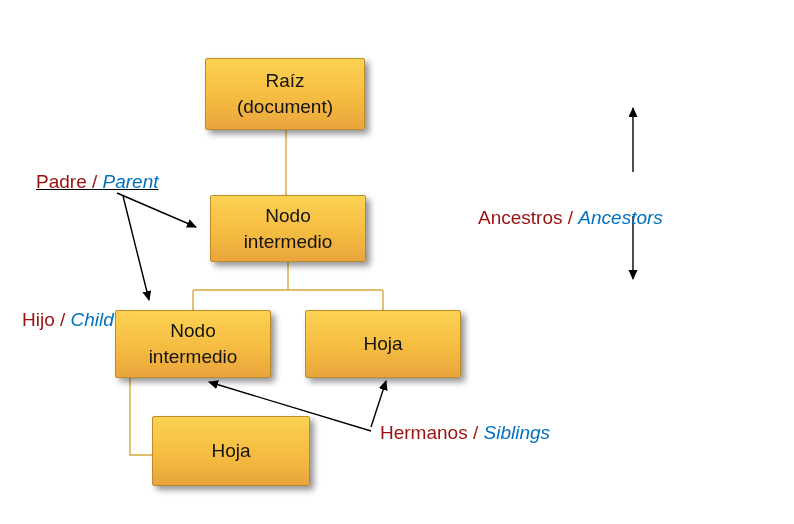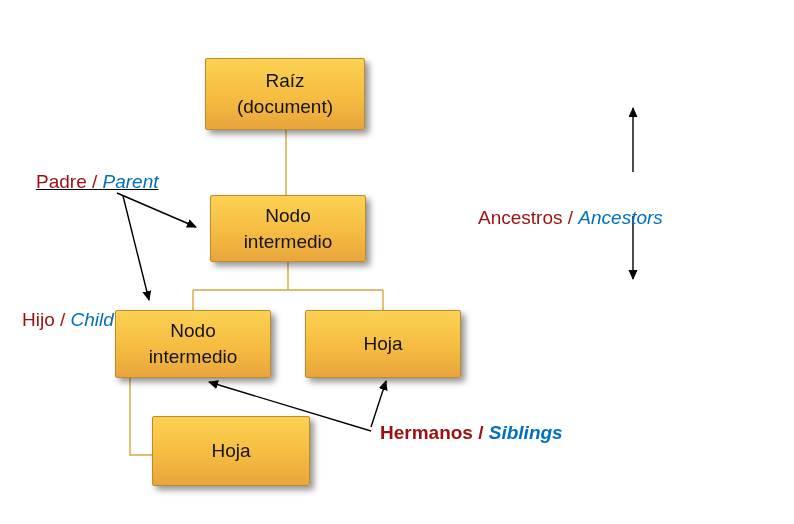--- a/index.html
+++ b/index.html
@@ -98,18 +98,18 @@
     <span class="en">Child</span>
   </div>
 
   <div class="label" style="left:478px; top:184px;margin-top:20px;">
     <div>
       <span class="es">Ancestros /</span>
       <span class="en">Ancestors</span>
     </div>
   </div>
 
-  <div class="label" style="left:380px; top:419px;font-weight:bold;">
+  <div class="label" style="left:380px; top:419px;">
     <span class="es">Hermanos /</span>
     <span class="en">Siblings</span>
   </div>
 
 </div>
 
 </body></html>

